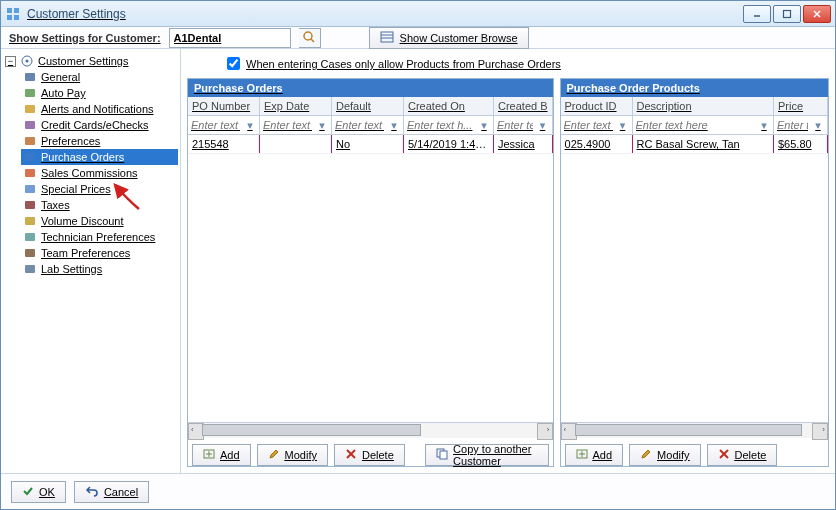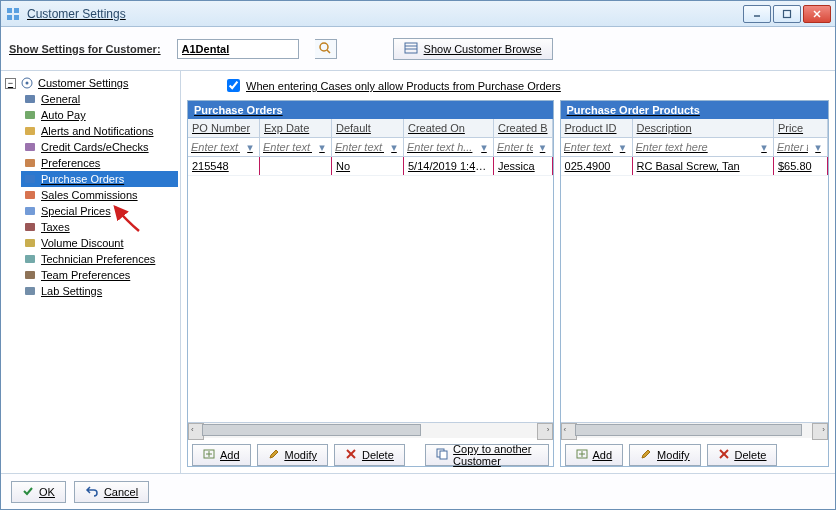--- a/index.html
+++ b/index.html
@@ -8,21 +8,21 @@
 
 .window { width: 836px; height: 510px; border: 1px solid #6a8fb5; display: flex; flex-direction: column; background: #fff; text-decoration: underline; }
 .titlebar { height: 26px; background: linear-gradient(#eaf3fb,#d7e8f7); border-bottom: 1px solid #a8c0d8; display: flex; align-items: center; padding: 0 4px; }
 .titlebar .app-icon { width: 16px; height: 16px; margin-right: 6px; display: inline-flex; align-items: center; justify-content: center; }
 .titlebar .title { flex: 1; color: #2a4a6a; font-size: 12px; }
 .win-buttons { display: flex; gap: 2px; }
 .win-btn { width: 28px; height: 18px; border: 1px solid #5a7aa0; border-radius: 2px; display: flex; align-items: center; justify-content: center; background: linear-gradient(#f6fbff,#d9ebfb); font-size: 10px; cursor: pointer; }
 .win-btn.close { background: linear-gradient(#f08a80,#d84a3a); color: #fff; border-color: #b03020; }
 
 
-.topbar { height: 44px; display: flex; align-items: center; padding: 0 8px; gap: 16px; border-bottom: 1px solid #c9d6e4; background: #fdfdff; }
+.topbar { height: 22px; display: flex; align-items: center; padding: 0 8px; gap: 8px; border-bottom: 1px solid #c9d6e4; background: #fdfdff; }
 .topbar label { font-weight: bold; color: #333; }
 .cust-input-wrap { display: flex; align-items: center; border: 1px solid #9ab; background: #fff; height: 20px; }
 .cust-input { border: none; outline: none; height: 18px; width: 120px; padding: 0 4px; font-weight: bold; }
 .search-btn { width: 22px; height: 20px; border: 1px solid #9ab; border-left: none; background: #f5f9fd; display: flex; align-items: center; justify-content: center; cursor: pointer; }
 .browse-btn { margin-left: 40px; height: 22px; border: 1px solid #9ab; background: linear-gradient(#fdfdfd,#ececf4); padding: 0 10px; display: flex; align-items: center; gap: 6px; cursor: pointer; }
 
 
 .main { flex: 1; display: flex; overflow: hidden; }
 .tree-pane { width: 180px; border-right: 1px solid #c9d6e4; background: #fff; padding: 4px 2px; overflow: auto; position: relative; }
 .tree-root { display: flex; align-items: center; gap: 4px; padding: 1px 2px; }

